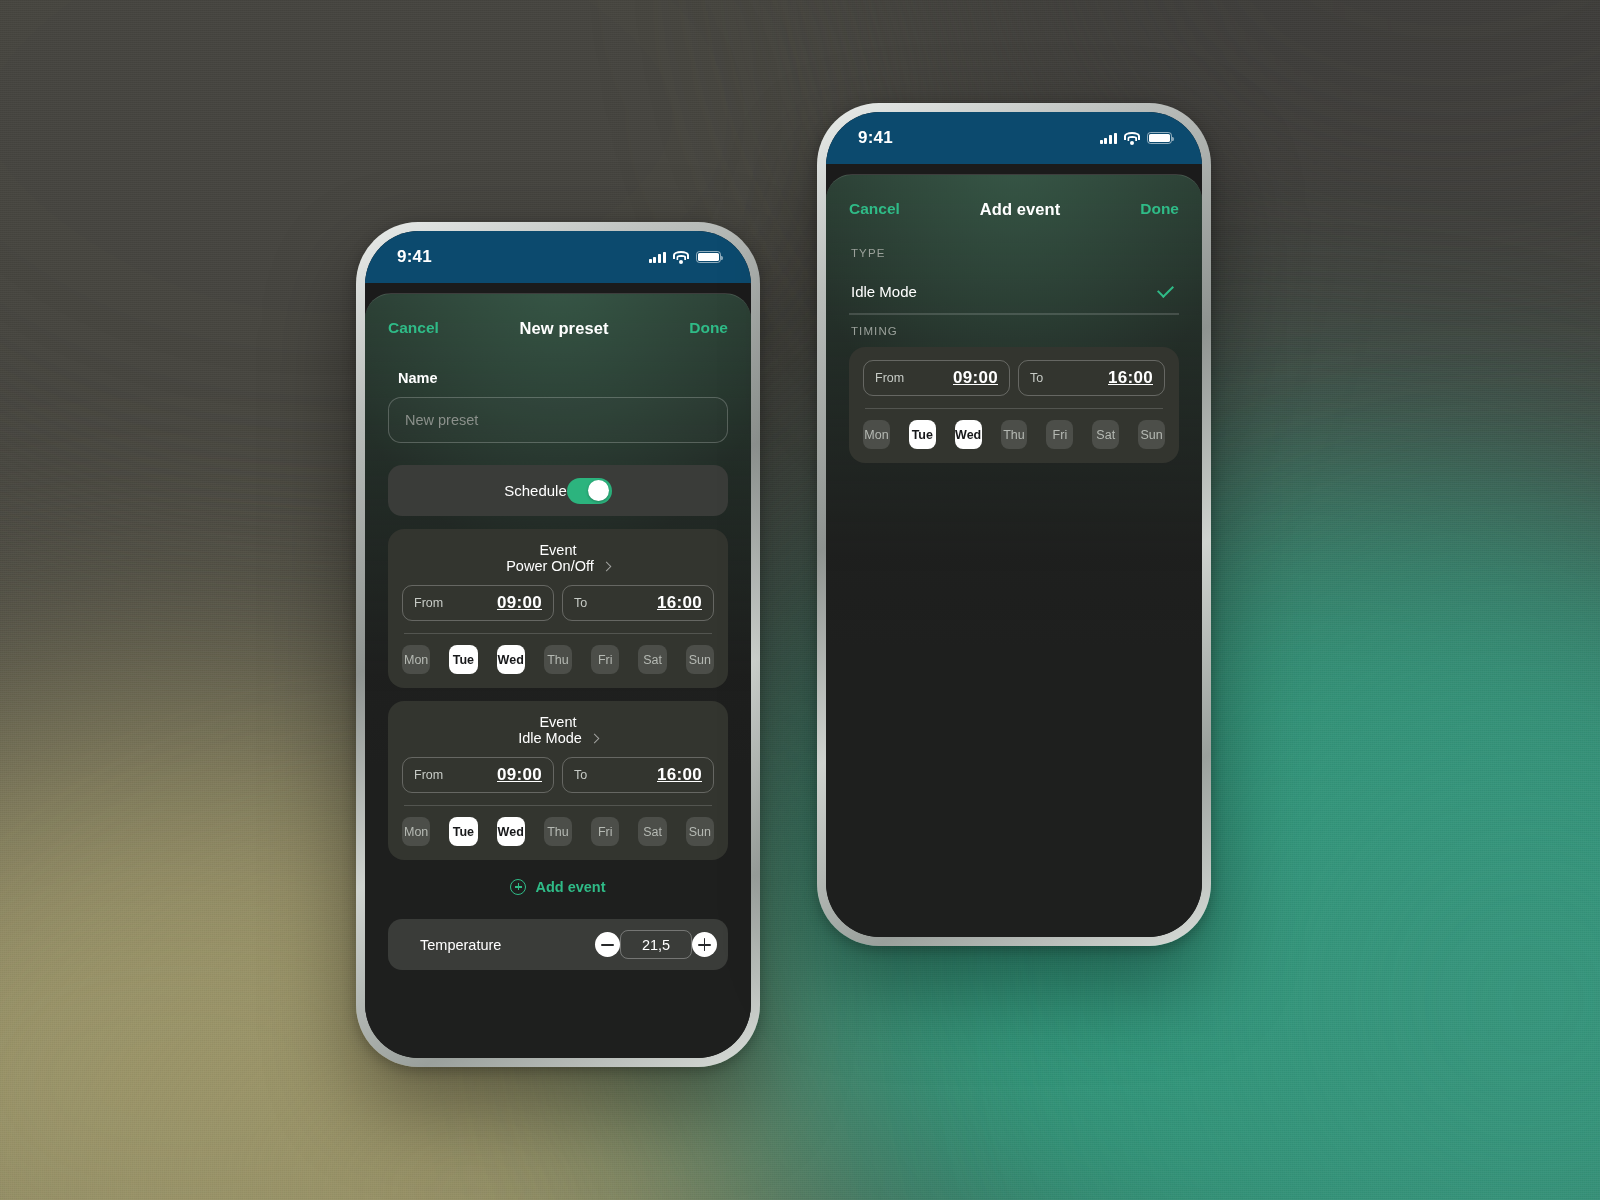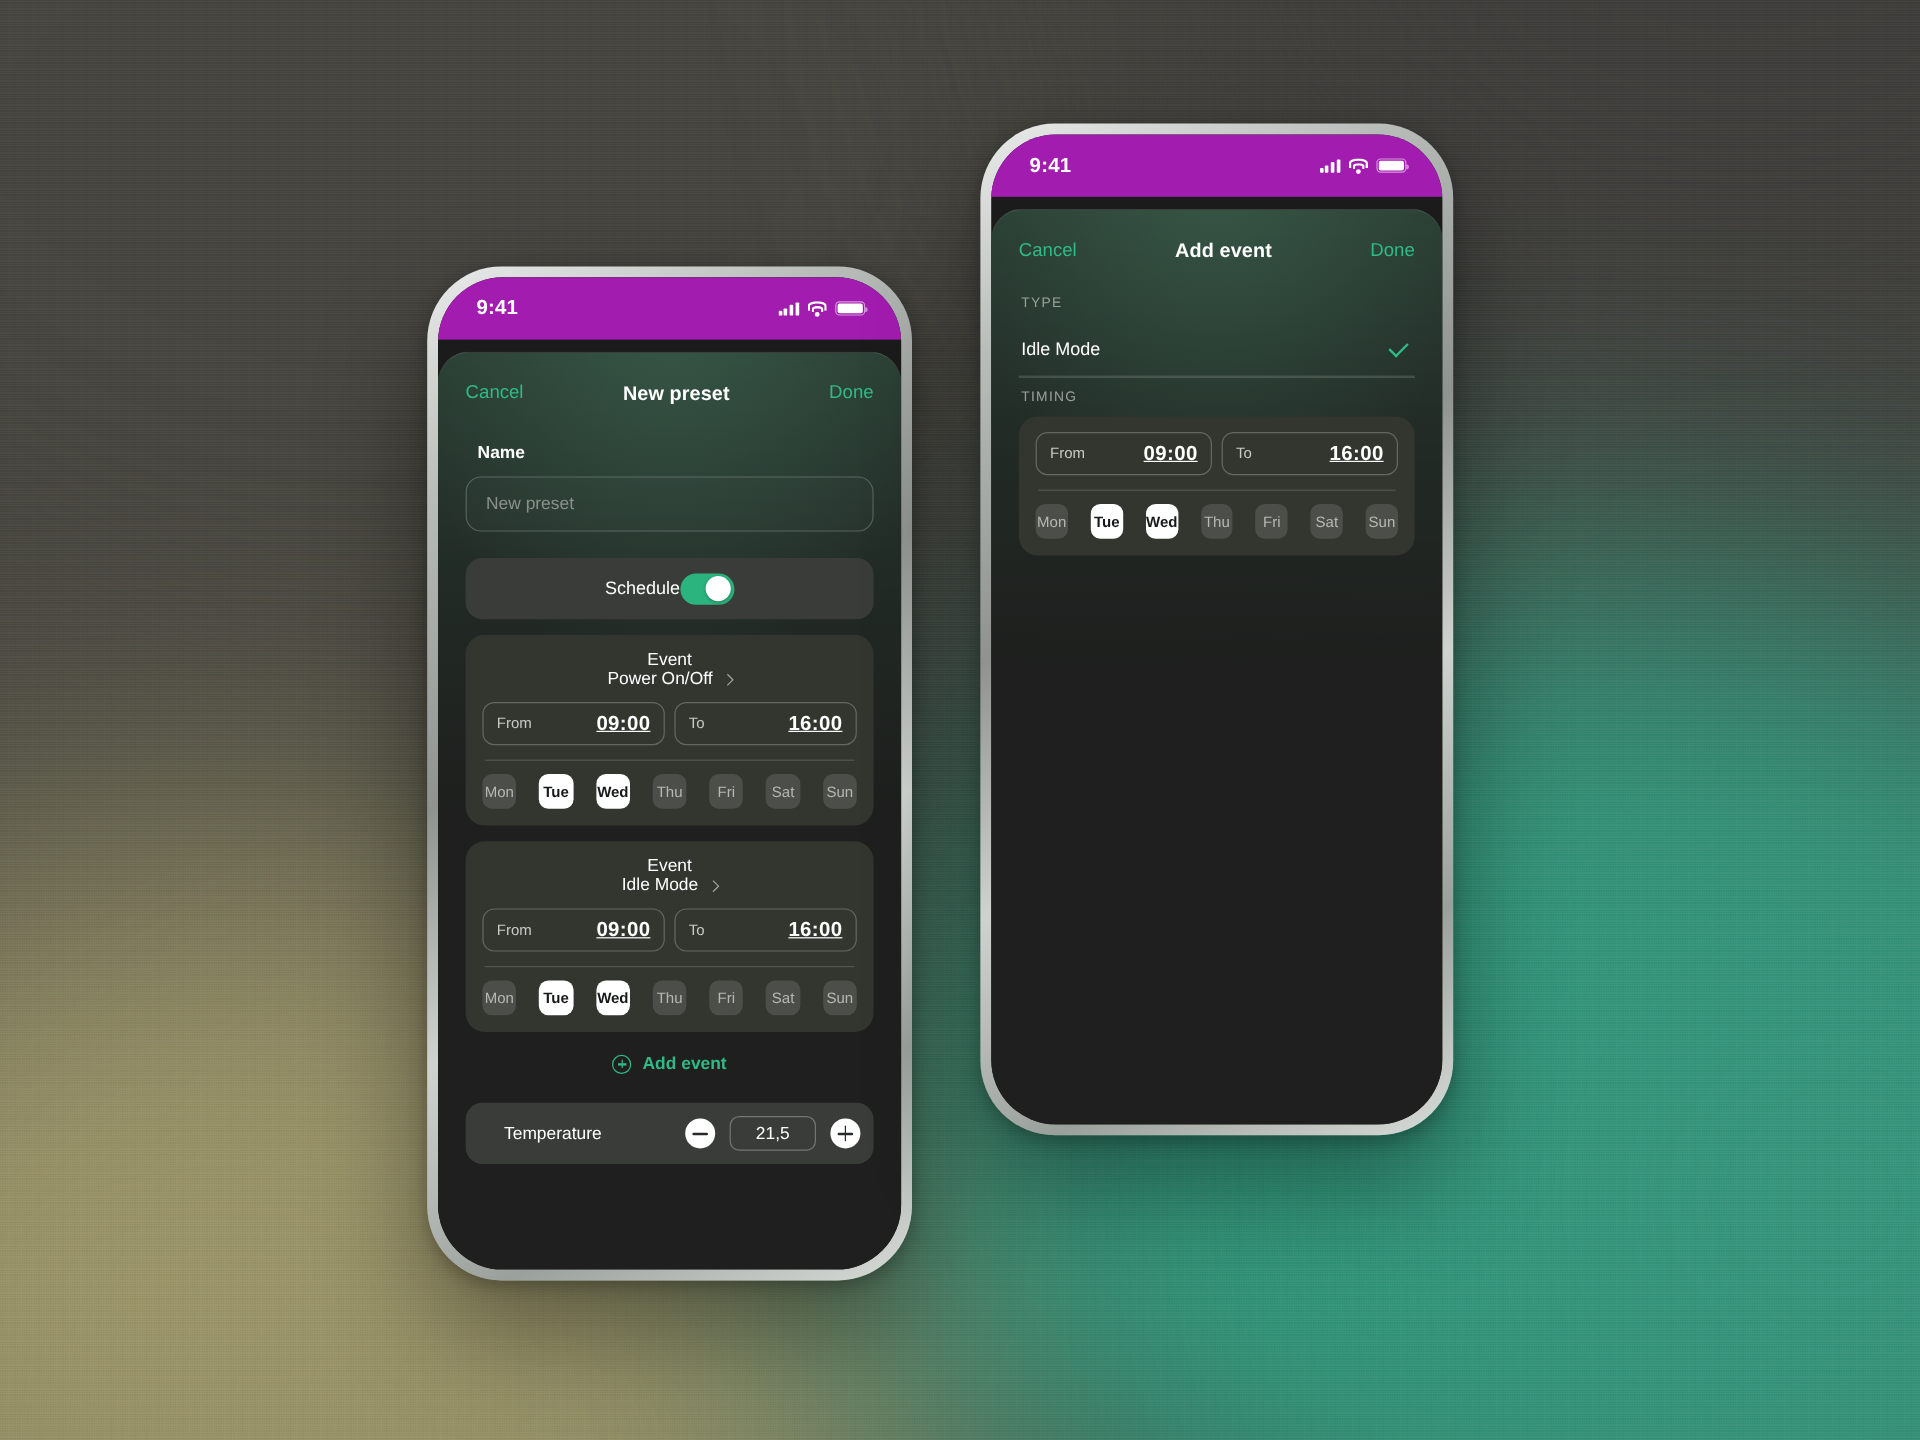--- a/index.html
+++ b/index.html
@@ -63,21 +63,21 @@
     background:#1b1b1b;
   }
   #phone-preset{ left:356px; top:222px; width:404px; height:845px; }
   #phone-addevent{ left:817px; top:103px; width:394px; height:843px; }
 
   
   .statusbar{
     height:52px; position:relative;
     display:flex; align-items:center; justify-content:space-between;
     padding:0 30px 0 32px;
-    background:#a21caf;
+    background:#0c4a6e;
     color:#fff;
   }
   .sb-time{ font-size:17px; font-weight:700; letter-spacing:.2px; }
   .sb-right{ display:flex; align-items:center; gap:7px; }
   .ico-cell{ display:flex; align-items:flex-end; gap:1.8px; height:11px; }
   .ico-cell i{ width:3px; background:#fff; border-radius:.8px; display:block; }
   .ico-cell i:nth-child(1){ height:4px; }
   .ico-cell i:nth-child(2){ height:6px; }
   .ico-cell i:nth-child(3){ height:8.5px; }
   .ico-cell i:nth-child(4){ height:11px; background:#fff; }
@@ -122,21 +122,21 @@
     background:radial-gradient(ellipse at 50% 10%, rgba(70,120,95,.42), rgba(70,120,95,0) 70%);
     pointer-events:none;
   }
   .sheet-inner{ position:relative; padding:0 23px; }
 
   
   .navbar{
     display:flex; align-items:center; justify-content:space-between;
     height:62px; padding-top:6px;
   }
-  .nav-action{ font-size:15.5px; color:#2fbb87; font-weight:400; }
+  .nav-action{ font-size:15.5px; color:#2fbb87; font-weight:700; }
   .nav-title{ font-size:16.5px; font-weight:700; color:#fff; letter-spacing:.1px; }
 
   
   .field-label{ font-size:14.5px; font-weight:700; color:#fff; margin:14px 0 11px 10px; }
   .group-label{
     font-size:11.5px; color:#9aa09a; letter-spacing:1.1px;
     margin:10px 0 10px 2px; text-transform:uppercase;
   }
 
   
@@ -216,21 +216,21 @@
   .plus-ico:before{ left:3.2px; top:6.4px; width:7.2px; height:1.4px; }
   .plus-ico:after{ top:3.2px; left:6.4px; height:7.2px; width:1.4px; }
 
   
   .temp-card{
     margin-top:24px; height:51px; border-radius:14px; background:#3a3c39;
     display:flex; align-items:center; justify-content:space-between;
     padding:0 11px 0 16px;
   }
   .temp-label{ font-size:14.5px; color:#fff;margin-left:16px; }
-  .stepper{ display:flex; align-items:center; gap:12px; }
+  .stepper{ display:flex; align-items:center; gap:0; }
   .step-btn{
     width:25px; height:25px; border-radius:50%; background:#fff;
     position:relative; flex:none;
   }
   .step-btn:before{
     content:""; position:absolute; left:6px; top:11.8px;
     width:13px; height:1.8px; background:#26282a; border-radius:1px;
   }
   .step-btn.plus:after{
     content:""; position:absolute; top:6px; left:11.6px;

